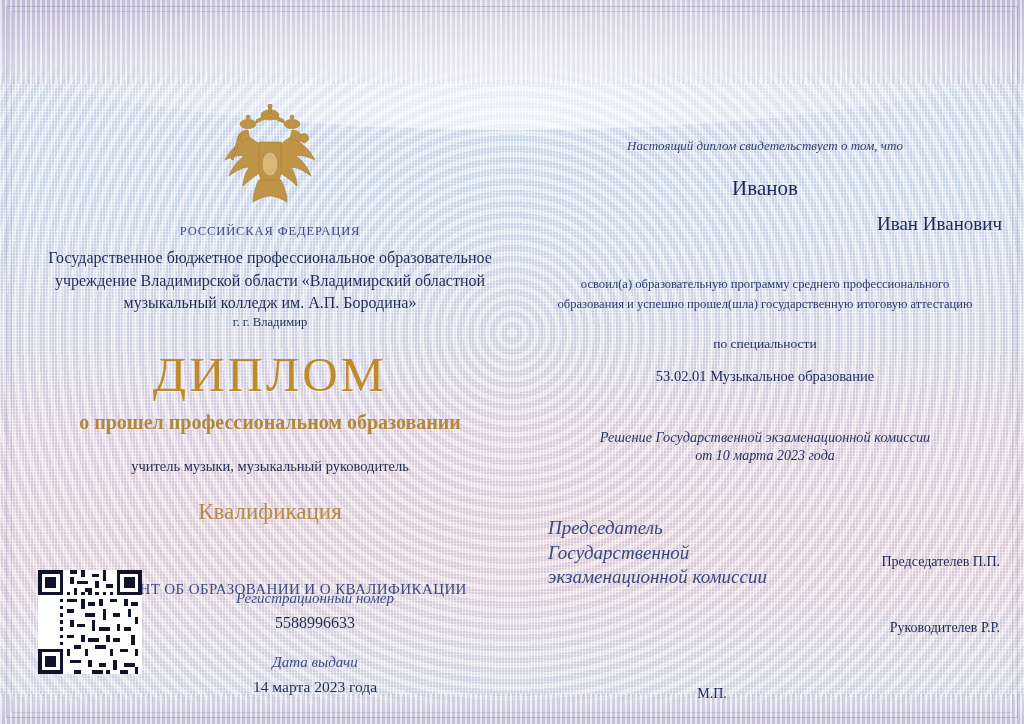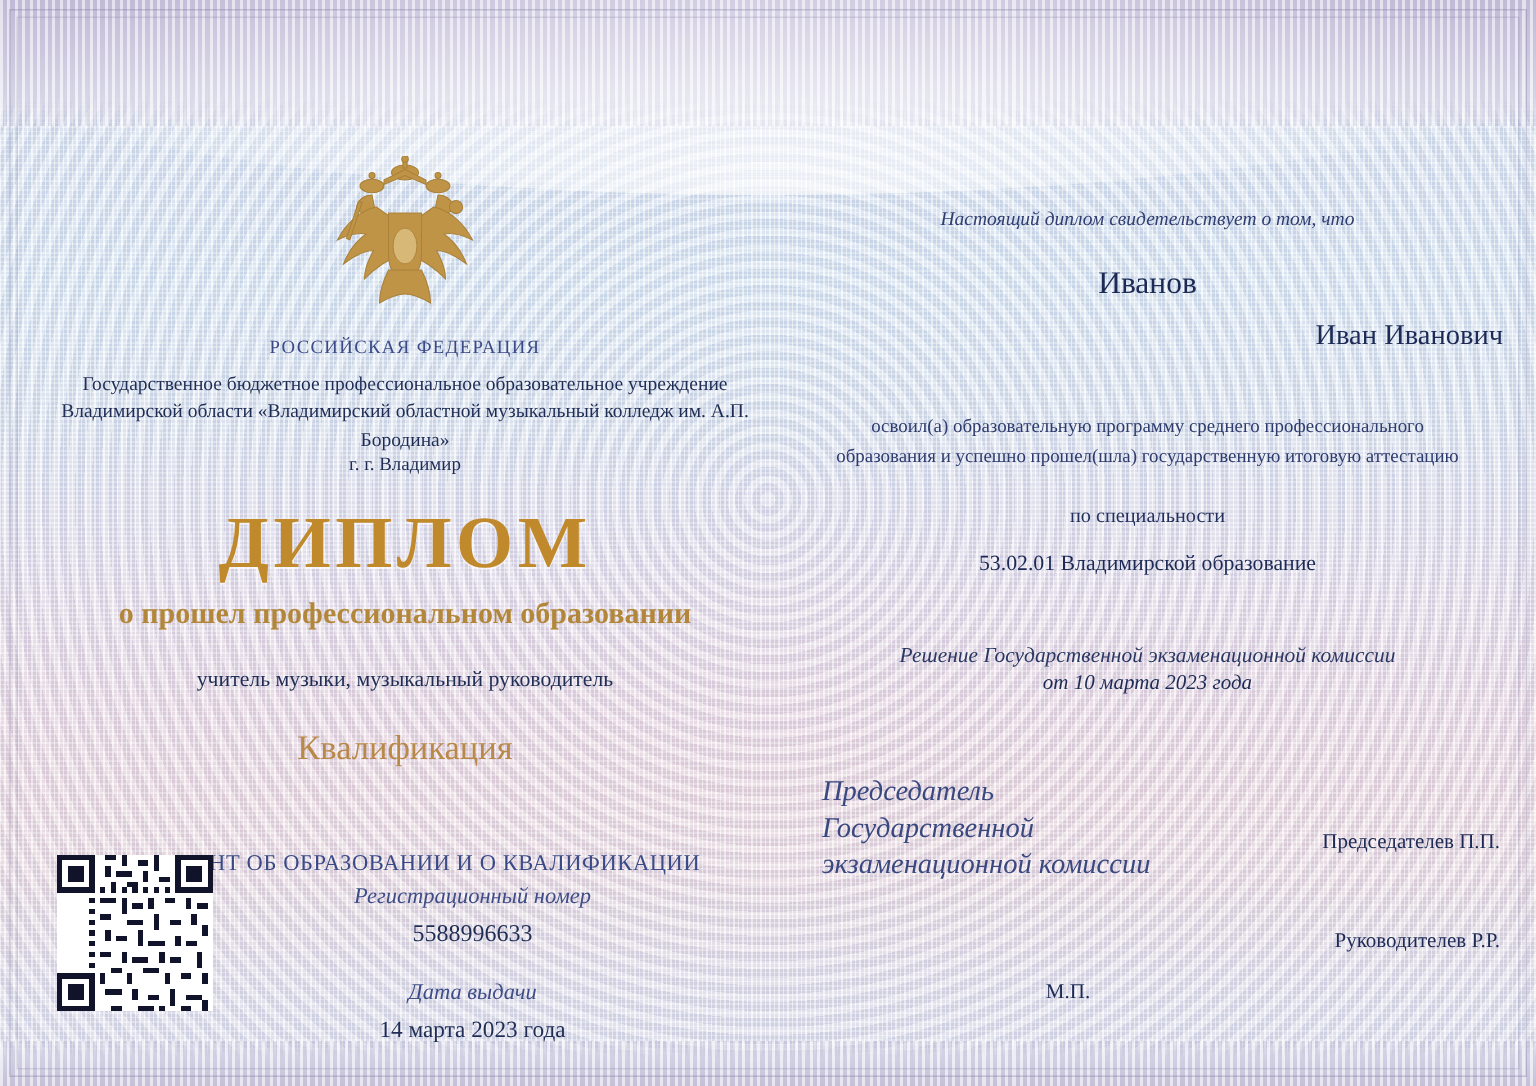--- a/index.html
+++ b/index.html
@@ -132,34 +132,34 @@
   .fed-title {
     margin-top: 16px;
     font-size: 12.5px;
     letter-spacing: .9px;
     color: #3b4a86;
   }
 
   .org-name {
     margin: 8px auto 0;
     width: 470px;
-    font-size: 13px;
+    font-size: 16px;
     line-height: 1.42;
     color: #1f2d55;
   }
   .org-city {
     font-size: 12.6px;
     color: #1f2d55;
   }
 
   #diplom-word {
     margin-top: 16px;
     font-size: 49px;
     letter-spacing: 3px;
-    font-weight: bold;
+    font-weight: normal;
     color: #c08a2c;
     text-shadow: 0 1px 0 rgba(255,255,255,.6);
   }
   #diplom-sub {
     margin-top: 6px;
     font-size: 20px;
     font-weight: bold;
     line-height: 1.35;
     color: #b2873a;
   }
@@ -279,21 +279,21 @@
     color: #3a4880;
   }
   .sign-name {
     position: absolute;
     right: 0;
     font-size: 14px;
     color: #1c2a55;
     font-style: normal;
   }
   #mp {
-    margin-top: 12px;
+    margin-top: 44px;
     text-align: center;
     font-size: 14px;
     color: #1c2a55;
     padding-right: 160px;
     padding-left: 36px;
   }
 </style>
 </head>
 <body>
 
@@ -454,21 +454,21 @@
       <div id="date-label" class="script">Дата выдачи</div>
       <div id="date-value">14 марта 2023 года</div>
     </div>
 
     <div id="right-col">
       <div id="certify-line" class="script">Настоящий диплом свидетельствует о том, что</div>
       <div id="surname">Иванов</div>
       <div id="given-name">Иван Иванович</div>
       <div id="program-text">освоил(а) образовательную программу среднего профессионального образования и успешно прошел(шла) государственную итоговую аттестацию</div>
       <div id="spec-label">по специальности</div>
-      <div id="spec-value">53.02.01 Владимирской образование</div>
+      <div id="spec-value">53.02.01 Музыкальное образование</div>
       <div id="commission-line" class="script">Решение Государственной экзаменационной комиссии</div>
       <div id="commission-date">от 10 марта 2023 года</div>
     </div>
 
     <div id="sign-block">
 
       <div class="sign-row" style="min-height:58px">
         <div class="sign-title">
           <div>Председатель</div>
           <div>Государственной</div>

